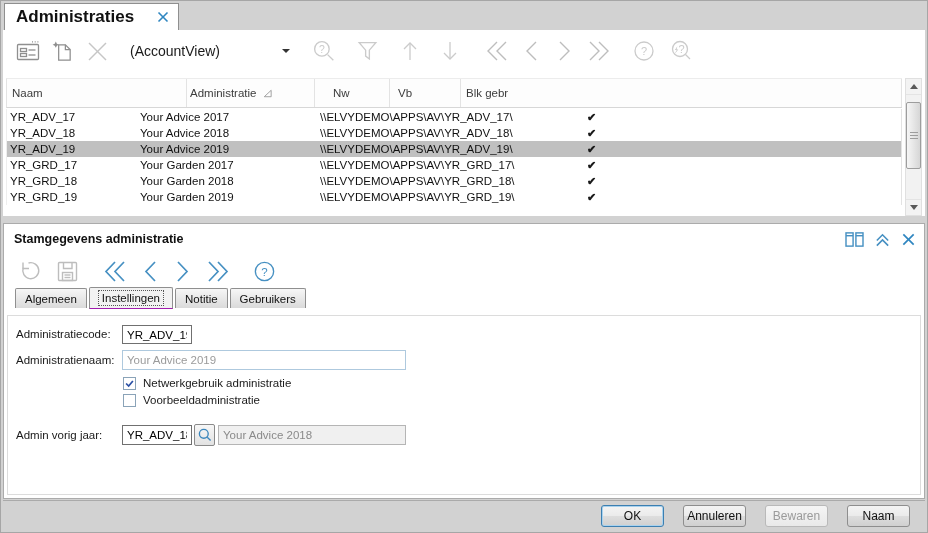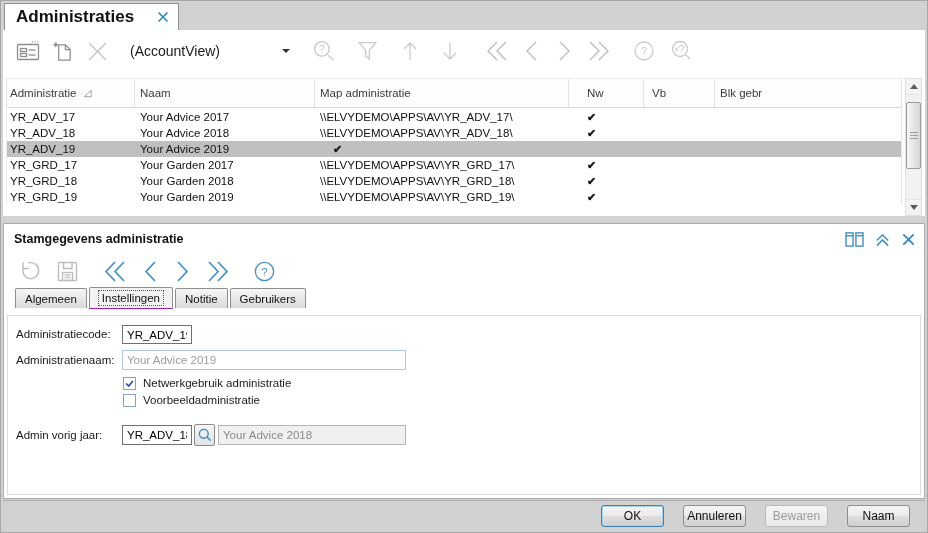--- a/index.html
+++ b/index.html
@@ -220,34 +220,31 @@
               <circle cx="13" cy="11" r="7.5"></circle>
               <line x1="18.5" y1="16.5" x2="23" y2="21"></line>
             </g>
             <text x="14.5" y="14.5" text-anchor="middle" class="t-dis" style="font-size:11px;">?</text>
             <path d="M7.2 16.5 l2.6-4.4 h-1.9 l2.5-3.8 l-0.9 3.1 h1.8 z" fill="#c6c6c6"></path>
           </svg>
       </span>
     </div>
 
     <div class="grid-header">
+      <div class="hcell c2">
+          <span>Naam</span>
+        </div>
       <div class="hcell c1">
         <span>Administratie</span>
         <span class="sort-ic">
           <svg width="11" height="11" viewBox="0 0 12 12">
               <path d="M2.5 9.5 H10 V2.5 Z" fill="none" stroke="#9a9a9a" stroke-width="1"></path>
             </svg>
         </span>
       </div>
-      <div class="hcell c2">
-          <span>Naam</span>
-        </div>
-      <div class="hcell c3">
-          <span>Map administratie</span>
-        </div>
       <div class="hcell c4">
           <span>Nw</span>
         </div>
       <div class="hcell c5">
           <span>Vb</span>
         </div>
       <div class="hcell c6" style="border-right:1px solid #e3e3e3;">
           <span>Blk gebr</span>
         </div>
     </div>
@@ -265,20 +262,21 @@
         <span class="c1">YR_ADV_18</span>
           <span class="c2">Your Advice 2018</span>
         <span class="c3">\\ELVYDEMO\APPS\AV\YR_ADV_18\</span>
           <span class="c4 checkcell">✔</span>
         <span class="c5"></span>
           <span class="c6"></span>
       </div>
       <div class="grow selected">
         <span class="c1">YR_ADV_19</span>
           <span class="c2">Your Advice 2019</span>
+        <span class="c3">\\ELVYDEMO\APPS\AV\YR_ADV_19\</span>
           <span class="c4 checkcell">✔</span>
         <span class="c5"></span>
           <span class="c6"></span>
       </div>
       <div class="grow">
         <span class="c1">YR_GRD_17</span>
           <span class="c2">Your Garden 2017</span>
         <span class="c3">\\ELVYDEMO\APPS\AV\YR_GRD_17\</span>
           <span class="c4 checkcell">✔</span>
         <span class="c5"></span>

